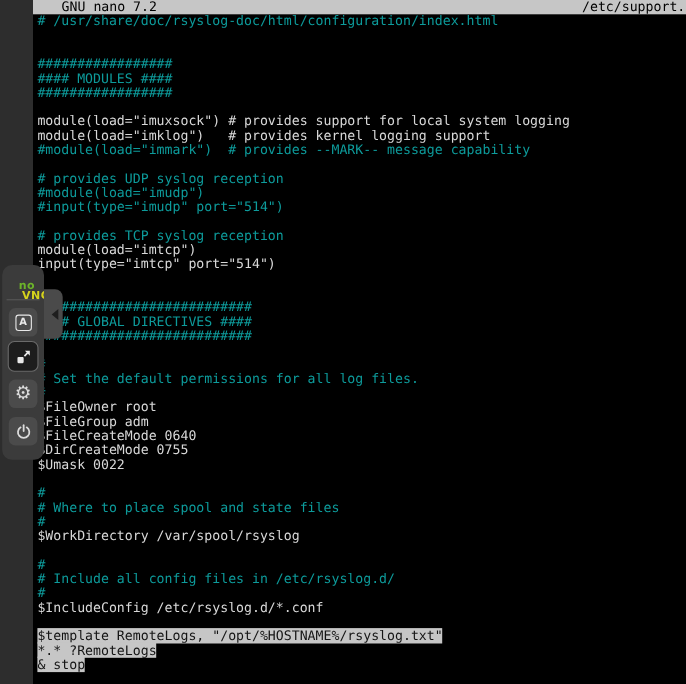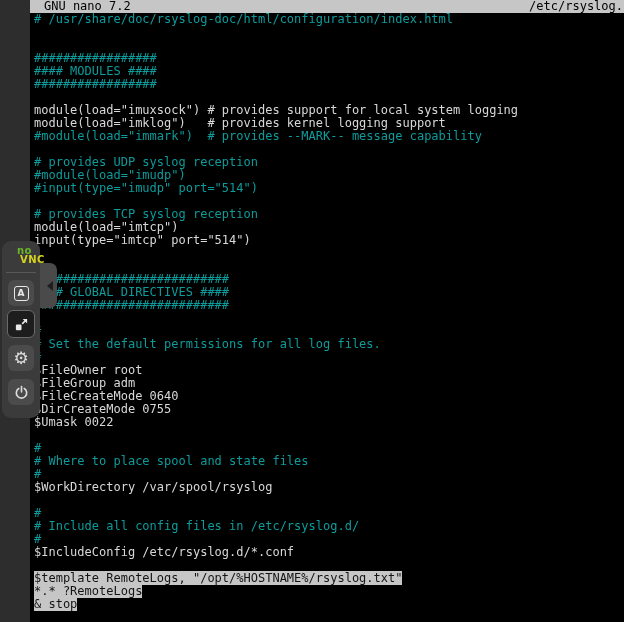--- a/index.html
+++ b/index.html
@@ -15,38 +15,38 @@
   .terminal {
     position:absolute; left:30px; top:0; width:594px; height:622px;
     background:#000000;
   }
   .titlebar {
     height:13px; background:var(--titlebar_bg,#c6c6c6); color:#000;
     font-size:12px; line-height:13px;
     display:flex; justify-content:space-between;
     white-space:pre; overflow:hidden;
   }
-  .titlebar .tb-left  { padding-left:14px; }
+  .titlebar .tb-left  { padding-left:14px;margin-left:12px; }
   .titlebar .tb-right { padding-right:1px; }
 
   .content {
     padding-left:4px; font-size:12px; line-height:13px; white-space:pre;
   }
   .line { height:13px; }
   .line span.comment  { color:var(--comment,#0d9b9b); }
   .line span.code     { color:var(--text,#d8d8d8); }
   .line span.selected { background:var(--selection_bg,#c6c6c6); color:var(--selection_text,#141414); }
 
   
   .vnc-panel {
     position:absolute; left:2px; top:241px; width:38px; height:177px;
     background:#3b3b3b; border-radius:9px;
   }
   .logo {
-    position:absolute; top:5px; left:0; width:100%;
+    position:absolute; top:15px; left:0; width:100%;
     font-family:"DejaVu Sans", sans-serif; font-weight:bold;
     font-size:10px; line-height:9px; letter-spacing:0.5px;
   }
   .logo-no  { display:block; color:var(--logo_green,#6cb32a); padding-left:15px; }
   .logo-vnc { display:block; color:var(--logo_yellow,#d6d31d); padding-left:18px; }
   .divider { position:absolute; top:31px; left:4px; right:4px; height:1px; background:#585858; }
 
   .vbtn {
     position:absolute; left:6px; width:26px; height:26px;
     background:#4b4b4b; border-radius:6px;
@@ -85,21 +85,21 @@
     border-top:5px solid transparent; border-bottom:5px solid transparent;
     border-right:6px solid #1e1e1e;
   }
 </style>
 </head>
 <body style="--comment: #0d9b9b; --text: #d8d8d8; --selection_bg: #c6c6c6; --selection_text: #141414; --titlebar_bg: #c6c6c6; --logo_green: #6cb32a; --logo_yellow: #d6d31d;">
 
 <div class="terminal">
   <div class="titlebar">
     <span class="tb-left">GNU nano 7.2</span>
-    <span class="tb-right">/etc/rsyslog.</span>
+    <span class="tb-right">/etc/support.</span>
   </div>
   <div class="content"><div class="line"><span class="comment"># /usr/share/doc/rsyslog-doc/html/configuration/index.html</span></div><div class="line">&nbsp;</div><div class="line">&nbsp;</div><div class="line"><span class="comment">#################</span></div><div class="line"><span class="comment">#### MODULES ####</span></div><div class="line"><span class="comment">#################</span></div><div class="line">&nbsp;</div><div class="line"><span class="code">module(load="imuxsock") # provides support for local system logging</span></div><div class="line"><span class="code">module(load="imklog")   # provides kernel logging support</span></div><div class="line"><span class="comment">#module(load="immark")  # provides --MARK-- message capability</span></div><div class="line">&nbsp;</div><div class="line"><span class="comment"># provides UDP syslog reception</span></div><div class="line"><span class="comment">#module(load="imudp")</span></div><div class="line"><span class="comment">#input(type="imudp" port="514")</span></div><div class="line">&nbsp;</div><div class="line"><span class="comment"># provides TCP syslog reception</span></div><div class="line"><span class="code">module(load="imtcp")</span></div><div class="line"><span class="code">input(type="imtcp" port="514")</span></div><div class="line">&nbsp;</div><div class="line">&nbsp;</div><div class="line"><span class="comment">###########################</span></div><div class="line"><span class="comment">#### GLOBAL DIRECTIVES ####</span></div><div class="line"><span class="comment">###########################</span></div><div class="line">&nbsp;</div><div class="line"><span class="comment">#</span></div><div class="line"><span class="comment"># Set the default permissions for all log files.</span></div><div class="line"><span class="comment">#</span></div><div class="line"><span class="code">$FileOwner root</span></div><div class="line"><span class="code">$FileGroup adm</span></div><div class="line"><span class="code">$FileCreateMode 0640</span></div><div class="line"><span class="code">$DirCreateMode 0755</span></div><div class="line"><span class="code">$Umask 0022</span></div><div class="line">&nbsp;</div><div class="line"><span class="comment">#</span></div><div class="line"><span class="comment"># Where to place spool and state files</span></div><div class="line"><span class="comment">#</span></div><div class="line"><span class="code">$WorkDirectory /var/spool/rsyslog</span></div><div class="line">&nbsp;</div><div class="line"><span class="comment">#</span></div><div class="line"><span class="comment"># Include all config files in /etc/rsyslog.d/</span></div><div class="line"><span class="comment">#</span></div><div class="line"><span class="code">$IncludeConfig /etc/rsyslog.d/*.conf</span></div><div class="line">&nbsp;</div><div class="line"><span class="selected">$template RemoteLogs, "/opt/%HOSTNAME%/rsyslog.txt"</span></div><div class="line"><span class="selected">*.* ?RemoteLogs</span></div><div class="line"><span class="selected">&amp; stop</span></div></div>
 </div>
 
 <div class="vnc-panel">
   <div class="logo">
     <span class="logo-no">no</span>
     <span class="logo-vnc">VNC</span>
   </div>
   <div class="divider"></div>

